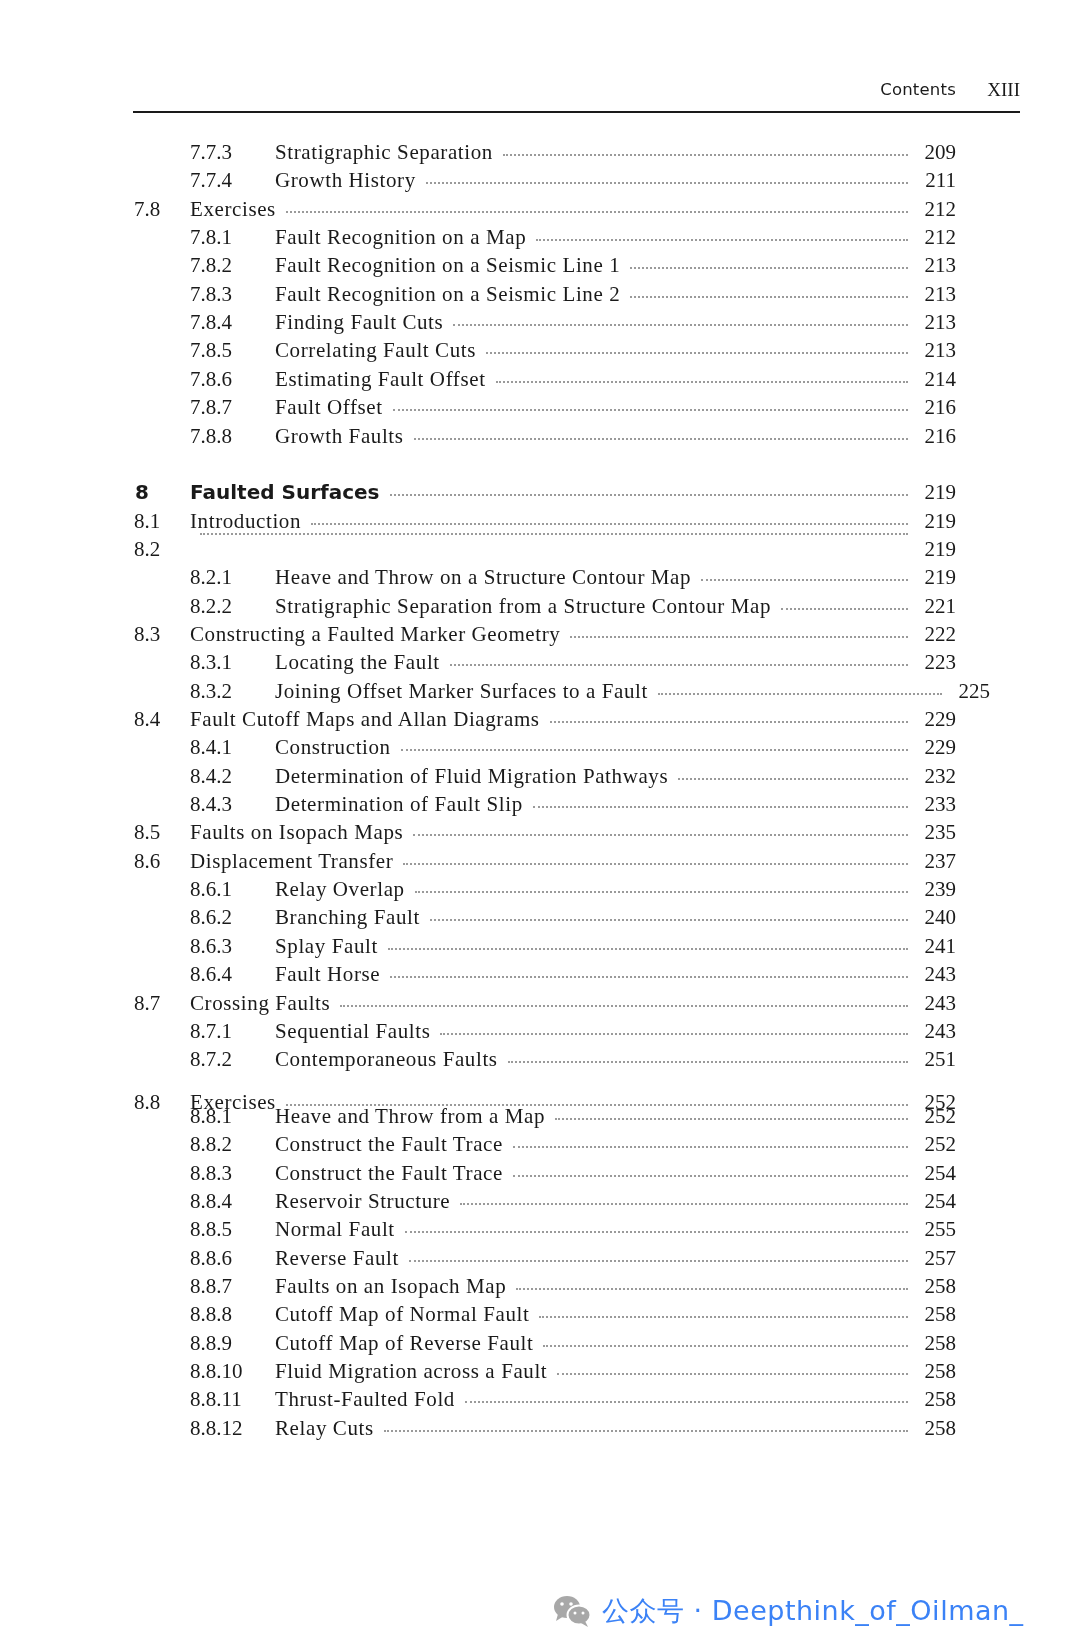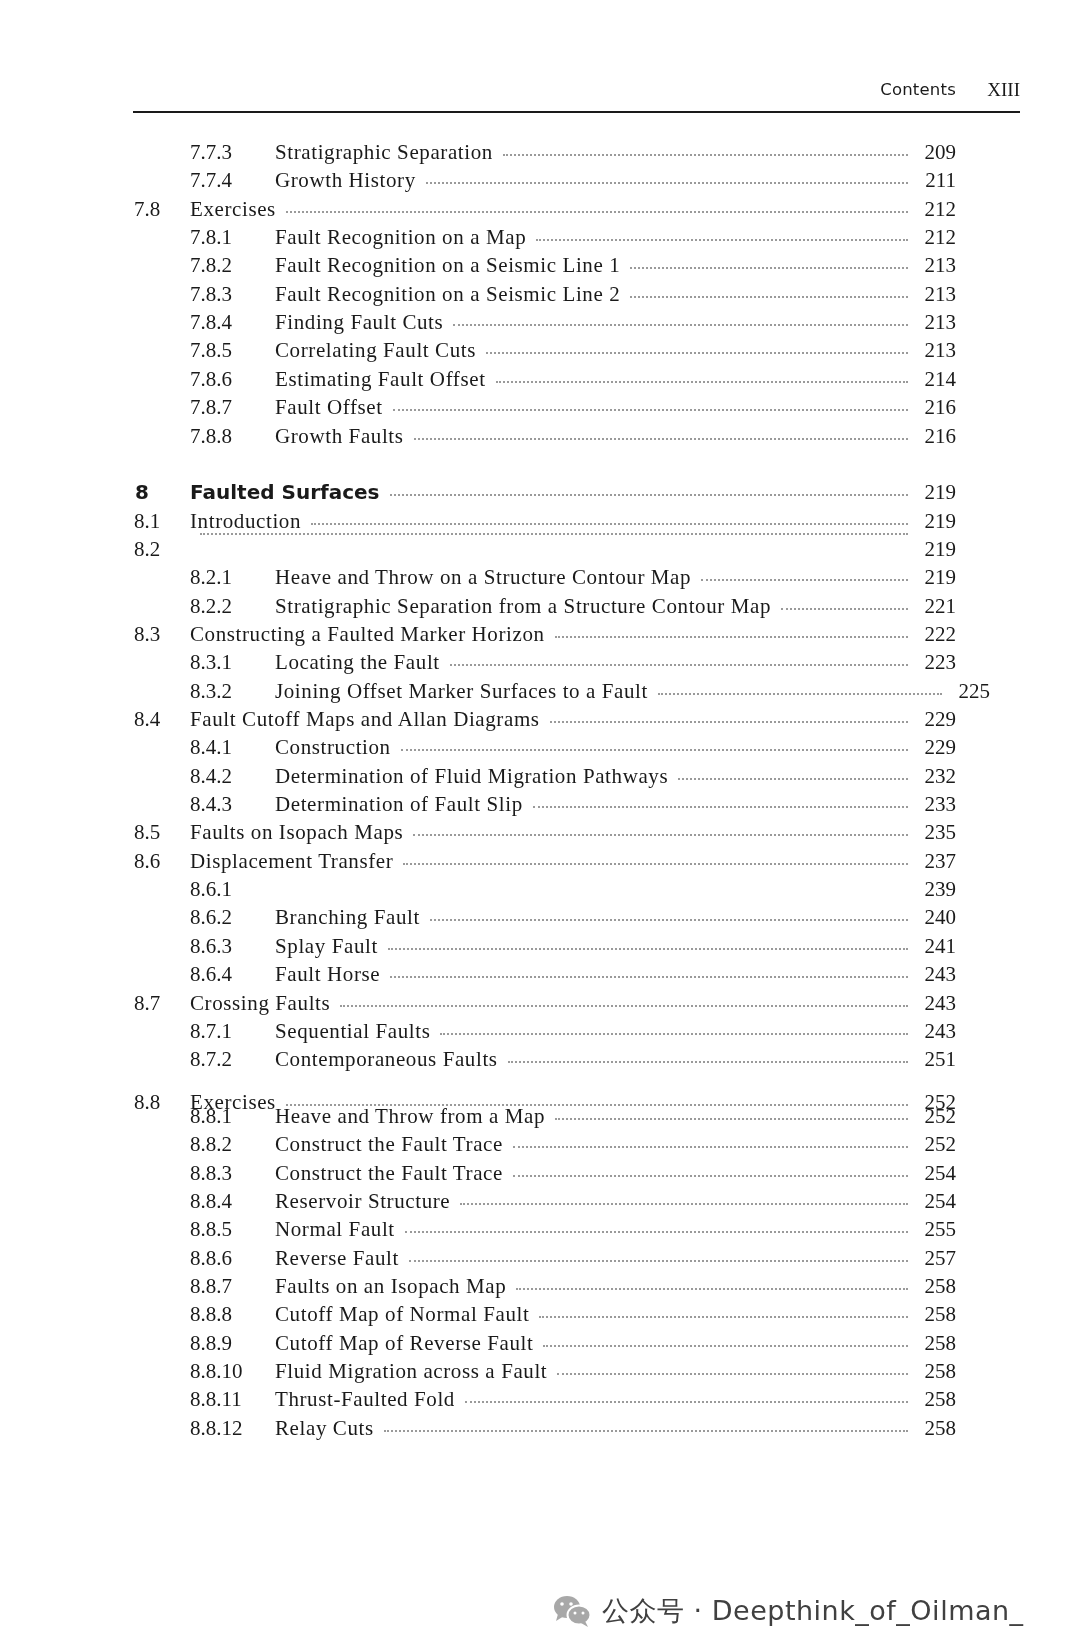--- a/index.html
+++ b/index.html
@@ -40,21 +40,21 @@
   
   .row.l1 .num { left: 135px; font-family: "DejaVu Sans", "Liberation Sans", sans-serif; font-weight: bold; font-size: 20px; }
   .row.l1 .titlewrap { left: 190px; right: 164px; }
   .row.l1 .title { font-family: "DejaVu Sans", "Liberation Sans", sans-serif; font-weight: bold; font-size: 20px; letter-spacing: 0; }
   .row.l2 .num { left: 134px; }
   .row.l2 .titlewrap { left: 190px; right: 164px; }
   .row.l3 .num { left: 190px; }
   .row.l3 .titlewrap { left: 275px; right: 164px; }
   .watermark {
     position: absolute; left: 552px; top: 1593px; height: 36px;
-    display: flex; align-items: center; color: #404040;
+    display: flex; align-items: center; color: #3b82f6;
     font-family: "DejaVu Sans", "Liberation Sans", sans-serif; font-size: 27px;
   }
   .watermark .wm-icon { width: 40px; height: 34px; margin-right: 10px; position: relative; }
   .watermark .wm-text { letter-spacing: 0.5px; }
 </style>
 </head>
 <body>
 
 <div class="header">
   <span class="section">Contents</span>
@@ -186,21 +186,21 @@
       <span class="num">8.2.2</span>
       <span class="titlewrap">
         <span class="title">Stratigraphic Separation from a Structure Contour Map</span>
         <span class="leader"></span>
       </span>
       <span class="pg">221</span>
     </div>
     <div class="row l2" style="top: 619.95px;">
       <span class="num">8.3</span>
       <span class="titlewrap">
-        <span class="title">Constructing a Faulted Marker Horizon</span>
+        <span class="title">Constructing a Faulted Marker Geometry</span>
         <span class="leader"></span>
       </span>
       <span class="pg">222</span>
     </div>
     <div class="row l3" style="top: 648.3px;">
       <span class="num">8.3.1</span>
       <span class="titlewrap">
         <span class="title">Locating the Fault</span>
         <span class="leader"></span>
       </span>
@@ -257,20 +257,24 @@
     <div class="row l2" style="top: 846.75px;">
       <span class="num">8.6</span>
       <span class="titlewrap">
         <span class="title">Displacement Transfer</span>
         <span class="leader"></span>
       </span>
       <span class="pg">237</span>
     </div>
     <div class="row l3" style="top: 875.1px;">
       <span class="num">8.6.1</span>
+      <span class="titlewrap">
+        <span class="title">Relay Overlap</span>
+        <span class="leader"></span>
+      </span>
       <span class="pg">239</span>
     </div>
     <div class="row l3" style="top: 903.45px;">
       <span class="num">8.6.2</span>
       <span class="titlewrap">
         <span class="title">Branching Fault</span>
         <span class="leader"></span>
       </span>
       <span class="pg">240</span>
     </div>

